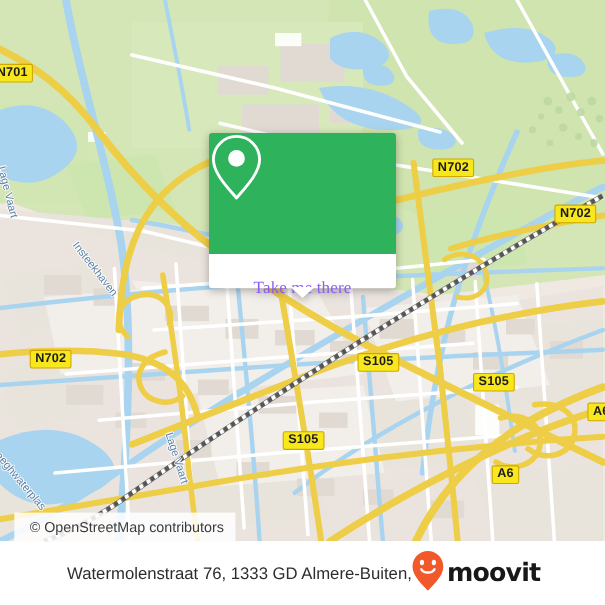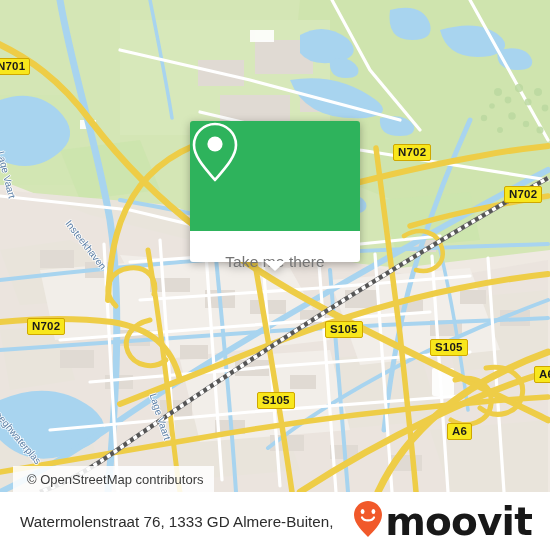--- a/index.html
+++ b/index.html
@@ -66,23 +66,23 @@
   .marker-card-bottom {
     background: #ffffff;
     height: 31px;
     border-radius: 0 0 3px 3px;
     display: flex;
     align-items: center;
     justify-content: center;
     position: relative;
   }
   .take-me-there {
-    color: #737373;
+    color: #8b5cf6;
     font-size: 15.5px;
-    font-family: Liberation Sans, sans-serif;
+    font-family: Liberation Serif, serif;
     letter-spacing: 0.1px;
     margin-top: 31px;
   }
   .card-tail {
     position: absolute;
     left: 50%; bottom: -9px;
     transform: translateX(-50%);
     width: 0; height: 0;
     border-left: 11px solid transparent;
     border-right: 11px solid transparent;
@@ -107,38 +107,38 @@
   }
 
   
   .footer {
     position: absolute;
     left: 0; top: 492px;
     width: 550px; height: 58px;
     background: #ffffff;
     display: flex;
     align-items: center;
-    justify-content: space-between;
+    justify-content: center;
     padding: 0 18px 0 20px;
   }
   .footer-address {
     color: #2d2d2d;
     font-size: 15.2px;
     line-height: 21px;
     max-width: 380px;
     font-family: "Liberation Sans", sans-serif;
   }
   .brand {
     display: flex;
     align-items: center;
     gap: 2px;
   }
   .brand-wordmark {
     color: #181818;
-    font-size: 39px;
+    font-size: 23px;
     font-weight: bold;
     letter-spacing: -0.8px;
     font-family: "DejaVu Sans", sans-serif;
     line-height: 31px;
   }
 </style>
 </head>
 <body>
 
 <div id="app">

